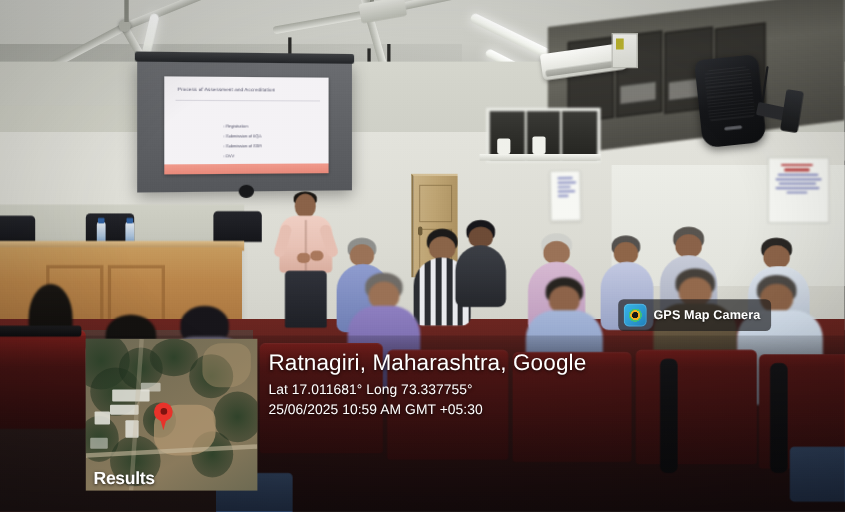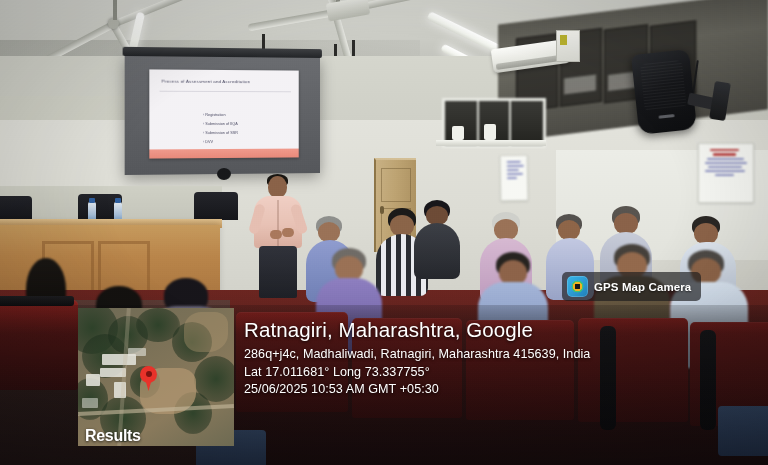--- a/index.html
+++ b/index.html
@@ -746,19 +746,18 @@
       <div class="map-pin">
         <div class="bulb"></div>
         <div class="tail"></div>
       </div>
 
       <div class="google-wm">Results</div>
     </div>
 
     <div class="gps-text">
       <div class="gps-title">Ratnagiri, Maharashtra, Google</div>
-      <div class="gps-line addr">286q+j4c, Madhaliwadi, Ratnagiri, Maharashtra 415639, India</div>
       <div class="gps-line">Lat 17.011681° Long 73.337755°</div>
-      <div class="gps-line">25/06/2025 10:53 AM GMT +05:30</div>
+      <div class="gps-line">25/06/2025 10:59 AM GMT +05:30</div>
     </div>
   </div>
 
 </div>
 
 </body></html>

